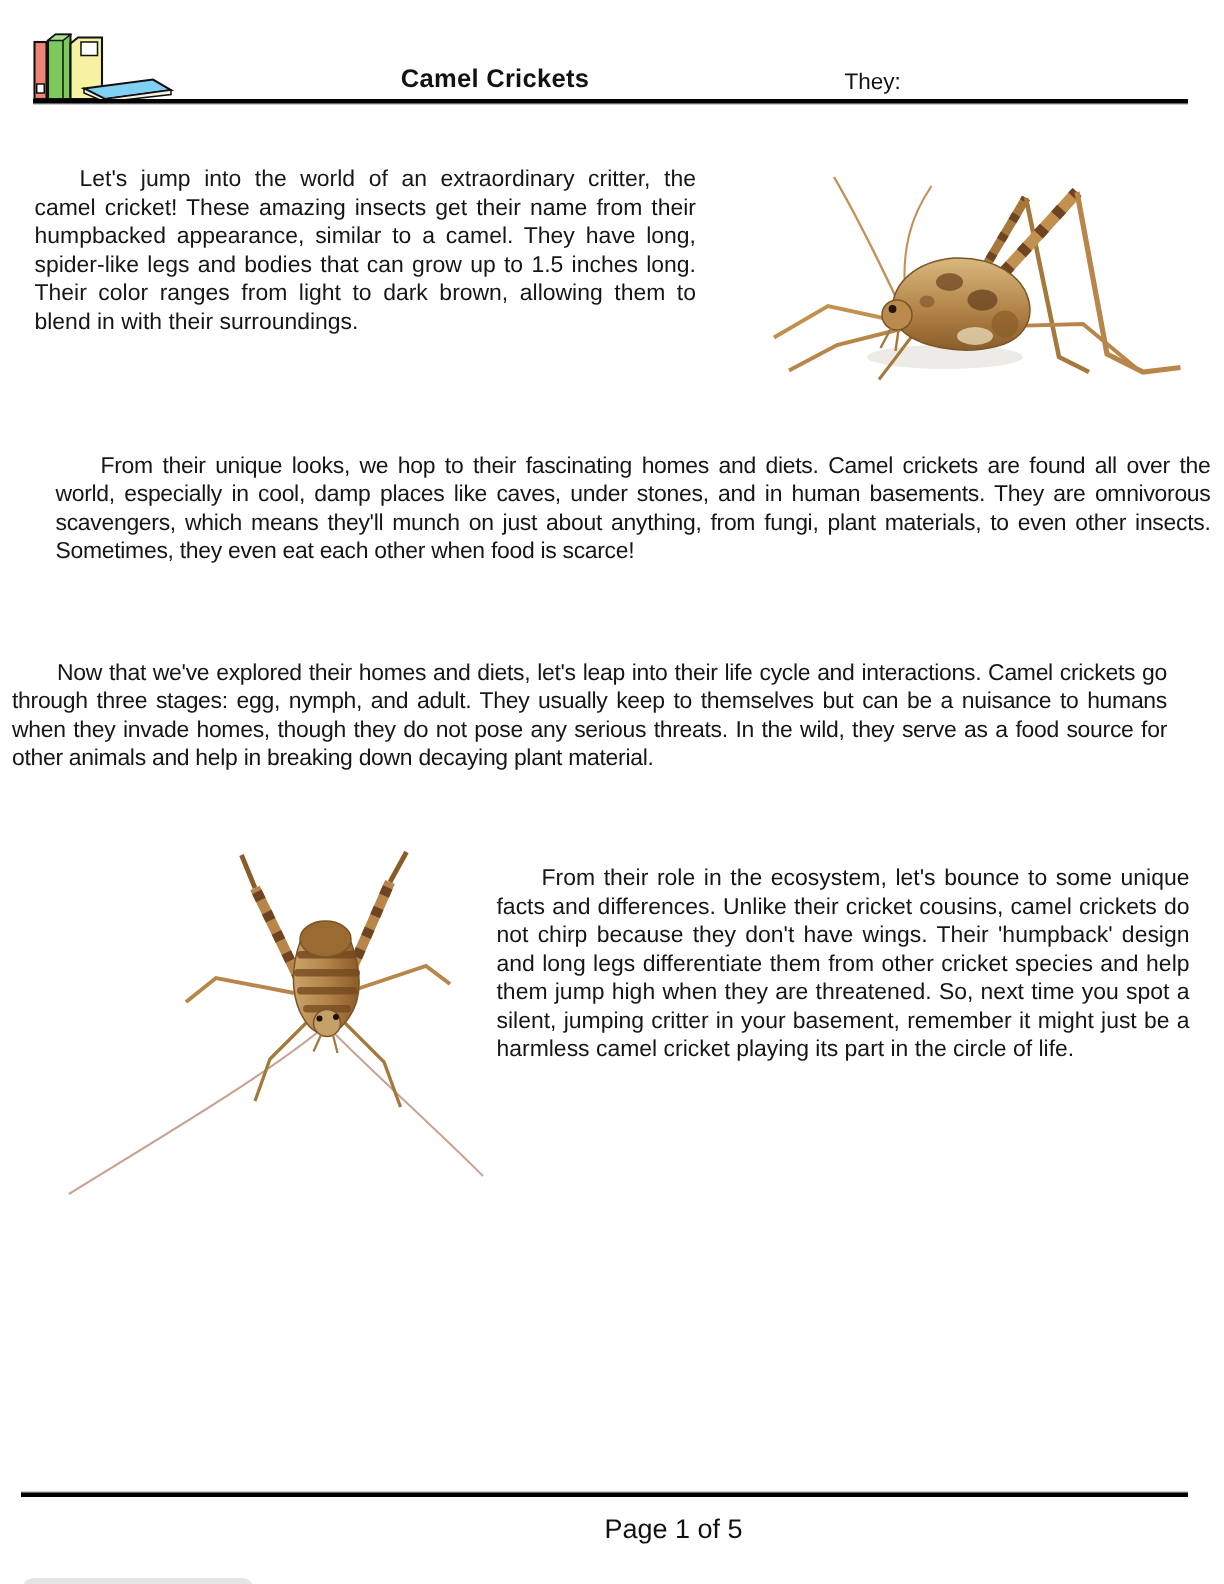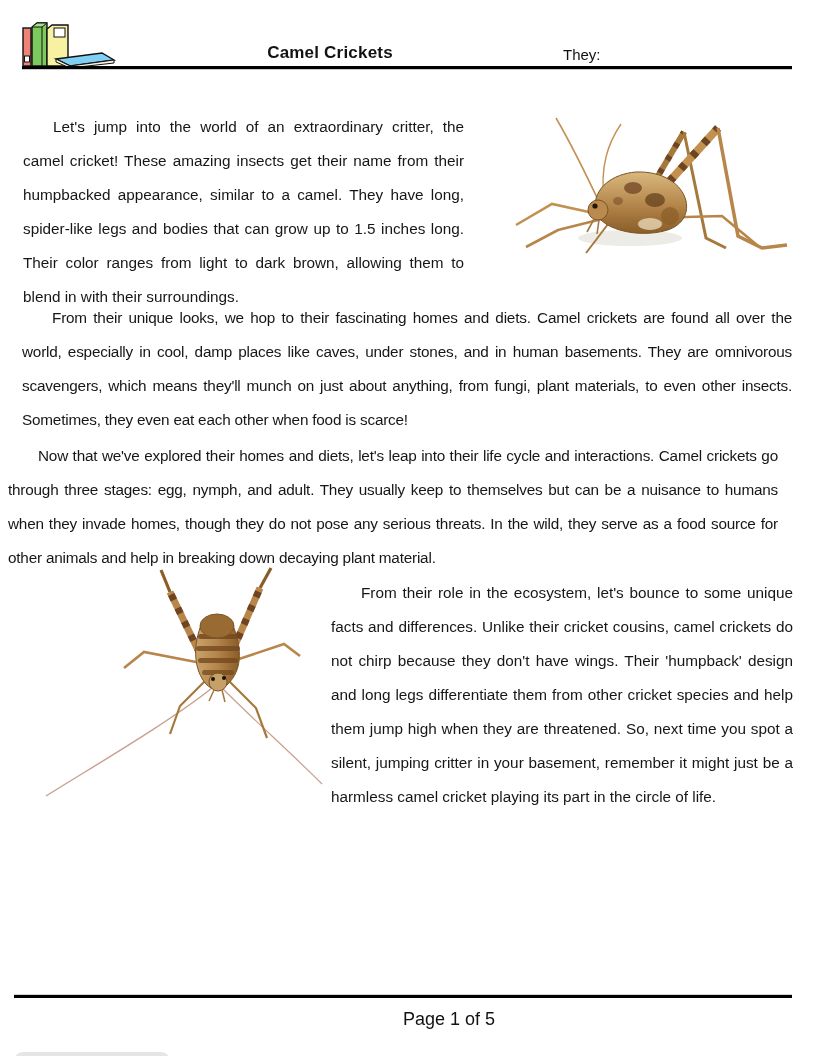--- a/index.html
+++ b/index.html
@@ -8,24 +8,24 @@
     font-family:"Liberation Sans",sans-serif;color:#121212;
   }
   
   .books-icon{position:absolute;left:18px;top:19px;width:100px;height:49px;}
   .header-rule{position:absolute;left:22px;top:66px;width:770px;height:3px;background:#000;
     box-shadow:0 1px 0 #c9c9c9;}
   .doc-title{position:absolute;left:220px;top:43px;width:220px;text-align:center;
     font-size:17px;font-weight:700;letter-spacing:0.2px;}
   .name-label{position:absolute;left:563px;top:46px;font-size:15px;}
   
-  .para{position:absolute;text-align:justify;font-size:15.3px;line-height:34px;
+  .para{position:absolute;text-align:justify;font-size:15.3px;line-height:19px;
     text-indent:30px;color:#161616;}
   .p1{left:23px;top:95px;width:441px;}
-  .p2{left:22px;top:286px;width:770px;letter-spacing:-0.2px;}
+  .p2{left:37px;top:286px;width:770px;letter-spacing:-0.2px;}
   .p3{left:8px;top:424px;width:770px;letter-spacing:-0.2px;}
   .p4{left:331px;top:561px;width:462px;}
   
   .cricket-side{position:absolute;left:500px;top:98px;width:300px;height:165px;}
   .cricket-front{position:absolute;left:22px;top:558px;width:310px;height:250px;}
   
   .footer-rule{position:absolute;left:14px;top:995px;width:778px;height:3px;background:#000;
     box-shadow:0 -1px 0 #d2d2d2;}
   .subject-badge{position:absolute;left:14px;top:1052px;width:156px;height:35px;
     background:#e5e5e5;border-radius:9px;}

